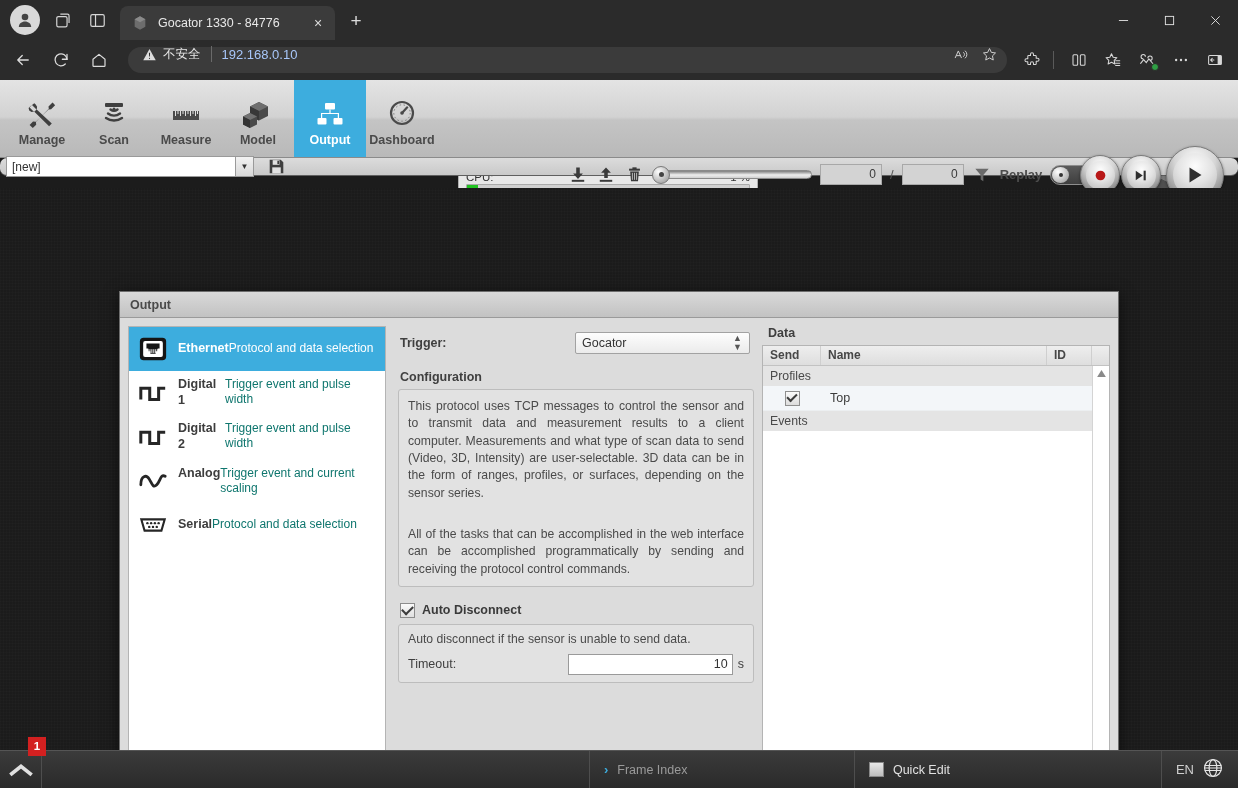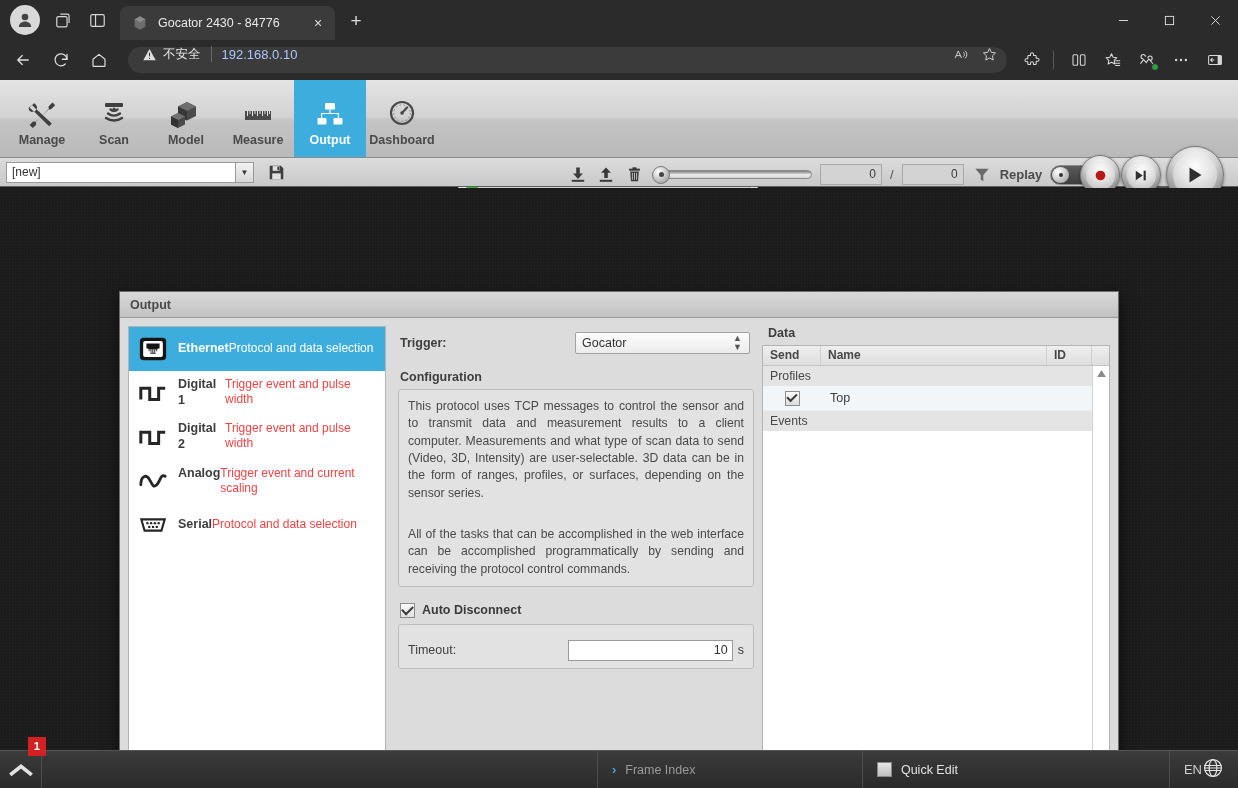--- a/index.html
+++ b/index.html
@@ -92,22 +92,22 @@
   .meter-row { display:flex; justify-content:space-between; font-size:11.5px; color:#333; }
   .meter-bar { height: 6px; background: #d0d0d0; border: 1px solid #aaa; border-radius: 1px; position:relative;}
   .meter-fill { position:absolute; left:0; top:0; bottom:0; background: #22c322; }
 
   .logo3d { position: absolute; right: 22px; top: 78px; width: 72px; height: 68px; }
 
   
   .strip {
     height: 18px; width: 1238px;
     background: linear-gradient(to bottom, #dcdcdc, #c9c9c9);
-    display: flex; align-items: center; padding: 14px 6px;
-    border-bottom: 1px solid #5f5f5f; position: relative;
+    display: flex; align-items: center; padding: 8px 6px;
+    border-bottom: 1px solid #5f5f5f; position: relative; border-radius: 7px;
   }
   .combo {
     width: 248px; height: 21px; background: #fff; border: 1px solid #9a9a9a;
     display: flex; align-items: center; font-size: 12px; color: #333; padding-left: 5px;
     position: relative;
   }
   .combo .arrow {
     position: absolute; right: 0; top: 0; bottom: 0; width: 18px;
     background: linear-gradient(to bottom,#f2f2f2,#d8d8d8); border-left:1px solid #9a9a9a;
     display:flex;align-items:center;justify-content:center; font-size:8px; color:#333;
@@ -161,21 +161,21 @@
     font-size: 12.5px; font-weight: bold; color: #4a4a4a;
   }
   .outwin-body { flex: 1; display: flex; padding: 8px; gap: 8px; min-height: 0; }
 
   .sidelist { width: 258px; background: #fff; border: 1px solid #b4b4b4; overflow: hidden; }
   .side-item { display:flex; align-items:center; gap: 9px; padding: 6px 8px; }
   .side-item.active { background: #3dadde; }
   .side-ico { width: 32px; height: 32px; display:flex;align-items:center;justify-content:center; flex:none;}
   .side-txt { display:flex; flex-direction: row; min-width:0;}
   .side-title { font-size: 12.5px; font-weight: bold; color: #3d3d3d; line-height: 1.25; }
-  .side-sub { font-size: 12px; color: #ef4444; line-height: 1.25; }
+  .side-sub { font-size: 12px; color: #0f766e; line-height: 1.25; }
   .side-item.active .side-title, .side-item.active .side-sub { color: #ffffff; }
 
   .center { width: 360px; display:flex; flex-direction: column; }
   .proto-row { display: flex; align-items: center; height: 26px; margin: 4px 0 14px 6px; }
   .proto-lbl { font-size: 12.5px; font-weight: bold; color: #3f3f3f; width: 175px; }
   .proto-sel {
     width: 175px; height: 22px; background: linear-gradient(to bottom,#fdfdfd,#ebebeb);
     border: 1px solid #a2a2a2; border-radius: 2px; font-size: 12.5px; color: #333;
     display:flex; align-items:center; padding: 0 6px; position: relative;
   }
@@ -239,21 +239,21 @@
   .badge { position:absolute; left: 28px; top: -14px; min-width: 18px; height: 19px; background: #d32020;
     color:#fff; font-size: 11.5px; font-weight:bold; display:flex;align-items:center;justify-content:center;
     padding: 0 4px; }
   .bot-seg { height: 38px; display:flex; align-items:center; border-right:1px solid #4e4e4e; padding: 0 14px; gap: 9px;}
   .bot-spacer { flex: 1; height: 38px; border-right: 1px solid #4e4e4e; }
   .bot-txt { font-size: 12.5px; color: #9a9a9a; }
   .bot-txt.w { color: #e2e2e2; }
   .bot-chev { color: #3dadde; font-size: 13px; font-weight: bold;}
   .qe-box { width: 15px; height: 15px; border: 1px solid #888;
     background: linear-gradient(to bottom,#e8e8e8,#bdbdbd);}
-  .lang { display:flex; align-items:center; padding: 0 14px; }
+  .lang { display:flex; align-items:center; gap:8px; padding: 0 14px; }
   .lang .en { color:#cfcfcf; font-size: 13px; }
 </style>
 </head>
 <body>
 
 <div class="browser">
 
   <div class="tabstrip">
     <div class="avatar-btn">
       <svg width="20" height="20" viewBox="0 0 20 20">
@@ -274,21 +274,21 @@
         </svg>
     </div>
 
     <div class="tab">
       <span class="tab-favicon">
         <svg width="16" height="16" viewBox="0 0 24 24" fill="#8a8a8a">
             <path d="M12 2l8 4.5v11L12 22l-8-4.5v-11z" opacity=".85"></path>
             <path d="M12 2l8 4.5L12 11 4 6.5z" fill="#a5a5a5"></path>
           </svg>
       </span>
-      <span class="tab-title">Gocator 2430 - 84776</span>
+      <span class="tab-title">Gocator 1330 - 84776</span>
       <span class="tab-close">×</span>
     </div>
     <div class="newtab">+</div>
 
     <div class="wincontrols">
       <div class="wc">
         <svg width="11" height="11" viewBox="0 0 12 12" stroke="#e3e3e3" stroke-width="1">
             <path d="M1 6h10"></path>
           </svg>
       </div>
@@ -416,41 +416,41 @@
             <path d="M9 19a14 14 0 0016 0"></path>
             <circle cx="17" cy="10" r="1.5" fill="#3f3f3f" stroke="none"></circle>
           </svg>
         </span>
         <span class="lbl">Scan</span>
       </div>
 
       <div class="nav-tab">
         <span class="ico">
           <svg width="34" height="32" viewBox="0 0 34 32">
+            <rect x="4" y="12" width="26" height="9" fill="#4a4a4a"></rect>
+            <g stroke="#e2e2e2" stroke-width="1">
+              <path d="M6.5 12v5M9 12v3M11.5 12v5M14 12v3M16.5 12v5M19 12v3M21.5 12v5M24 12v3M26.5 12v5M28.5 12v3"></path>
+            </g>
+          </svg>
+        </span>
+        <span class="lbl">Measure</span>
+      </div>
+
+      <div class="nav-tab">
+        <span class="ico">
+          <svg width="34" height="32" viewBox="0 0 34 32">
             <path d="M18 3l9 4.5v9.5L18 21.5 9 17V7.5z" fill="#4a4a4a"></path>
             <path d="M18 3l9 4.5L18 12 9 7.5z" fill="#6e6e6e"></path>
             <path d="M9 7.5L18 12v9.5L9 17z" fill="#383838"></path>
             <path d="M9 14l7 3.5v8L9 29l-7-3.5v-8z" fill="#4a4a4a"></path>
             <path d="M9 14l7 3.5L9 21l-7-3.5z" fill="#727272"></path>
             <path d="M2 17.5L9 21v8l-7-3.5z" fill="#333"></path>
           </svg>
         </span>
         <span class="lbl">Model</span>
-      </div>
-
-      <div class="nav-tab">
-        <span class="ico">
-          <svg width="34" height="32" viewBox="0 0 34 32">
-            <rect x="4" y="12" width="26" height="9" fill="#4a4a4a"></rect>
-            <g stroke="#e2e2e2" stroke-width="1">
-              <path d="M6.5 12v5M9 12v3M11.5 12v5M14 12v3M16.5 12v5M19 12v3M21.5 12v5M24 12v3M26.5 12v5M28.5 12v3"></path>
-            </g>
-          </svg>
-        </span>
-        <span class="lbl">Measure</span>
       </div>
 
       <div class="nav-tab active">
         <span class="ico">
           <svg width="34" height="32" viewBox="0 0 34 32" fill="#ffffff">
             <rect x="12" y="4" width="10" height="6.5" rx="1"></rect>
             <rect x="4.5" y="19" width="9" height="6.5" rx="1"></rect>
             <rect x="20.5" y="19" width="9" height="6.5" rx="1"></rect>
             <path d="M16.4 10.5h1.2v3.4h8.4v5.1h-1.2v-3.9H9.2v3.9H8v-5.1h8.4z"></path>
           </svg>
@@ -692,20 +692,21 @@
           <div class="cfgbox">
             <p>This protocol uses TCP messages to control the sensor and to transmit data and measurement results to a client computer. Measurements and what type of scan data to send (Video, 3D, Intensity) are user-selectable. 3D data can be in the form of ranges, profiles, or surfaces, depending on the sensor series.</p>
             <p>All of the tasks that can be accomplished in the web interface can be accomplished programmatically by sending and receiving the protocol control commands.</p>
           </div>
 
           <div class="chkrow">
             <span class="chk on"></span>
             <span class="chk-lbl">Auto Disconnect</span>
           </div>
           <div class="tobox">
+            <div class="hint">Auto disconnect if the sensor is unable to send data.</div>
             <div class="to-row">
               <span class="to-lbl">Timeout:</span>
               <span class="to-input">10</span>
               <span class="to-unit">s</span>
             </div>
           </div>
         </div>
 
         <div class="right">
           <div class="sec-label" style="margin-left:6px">Data</div>

